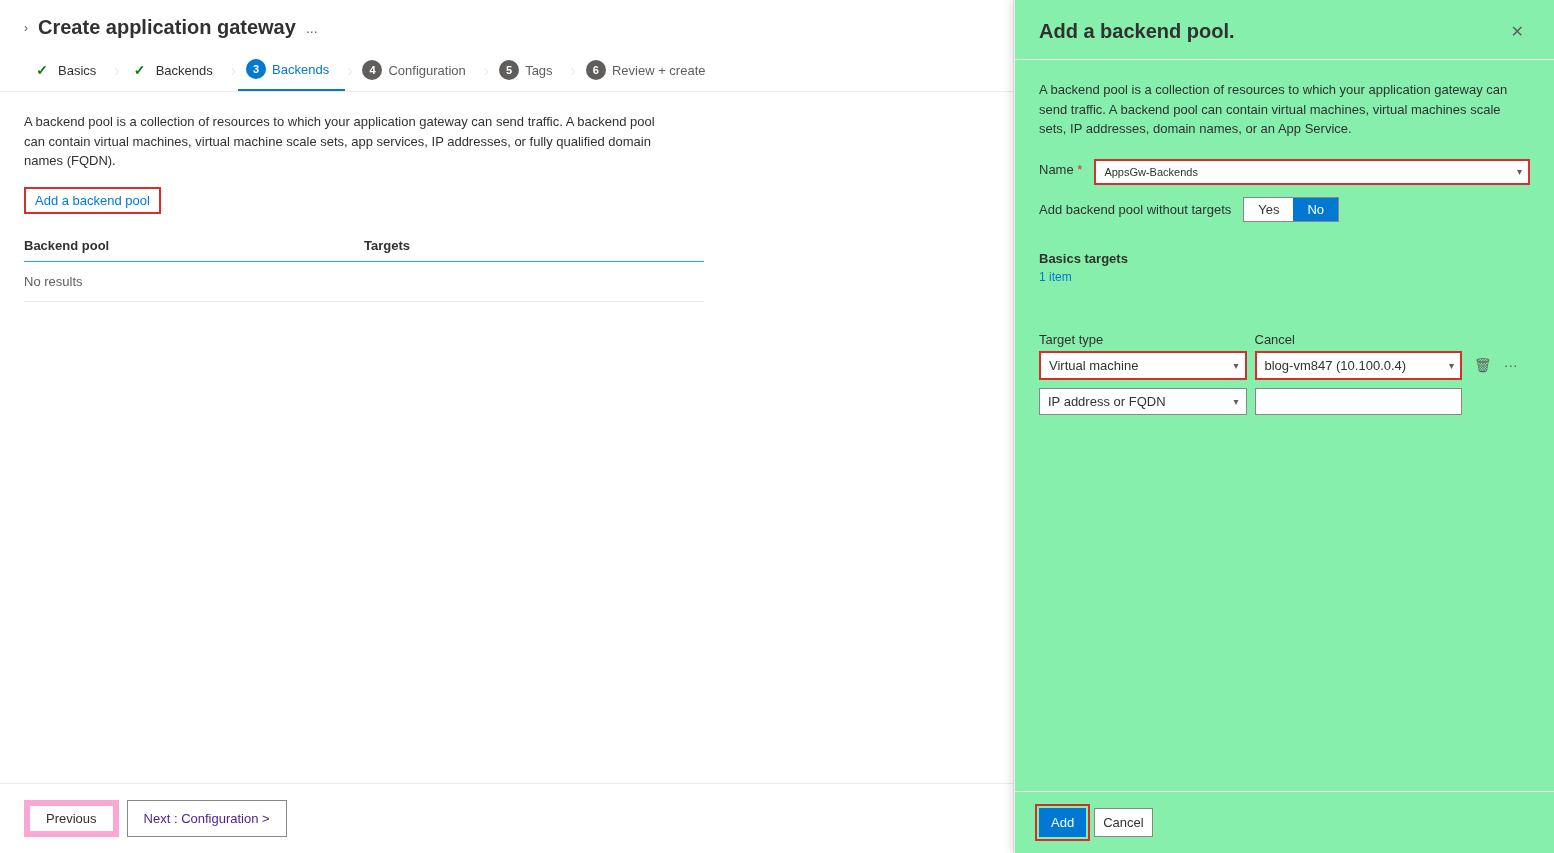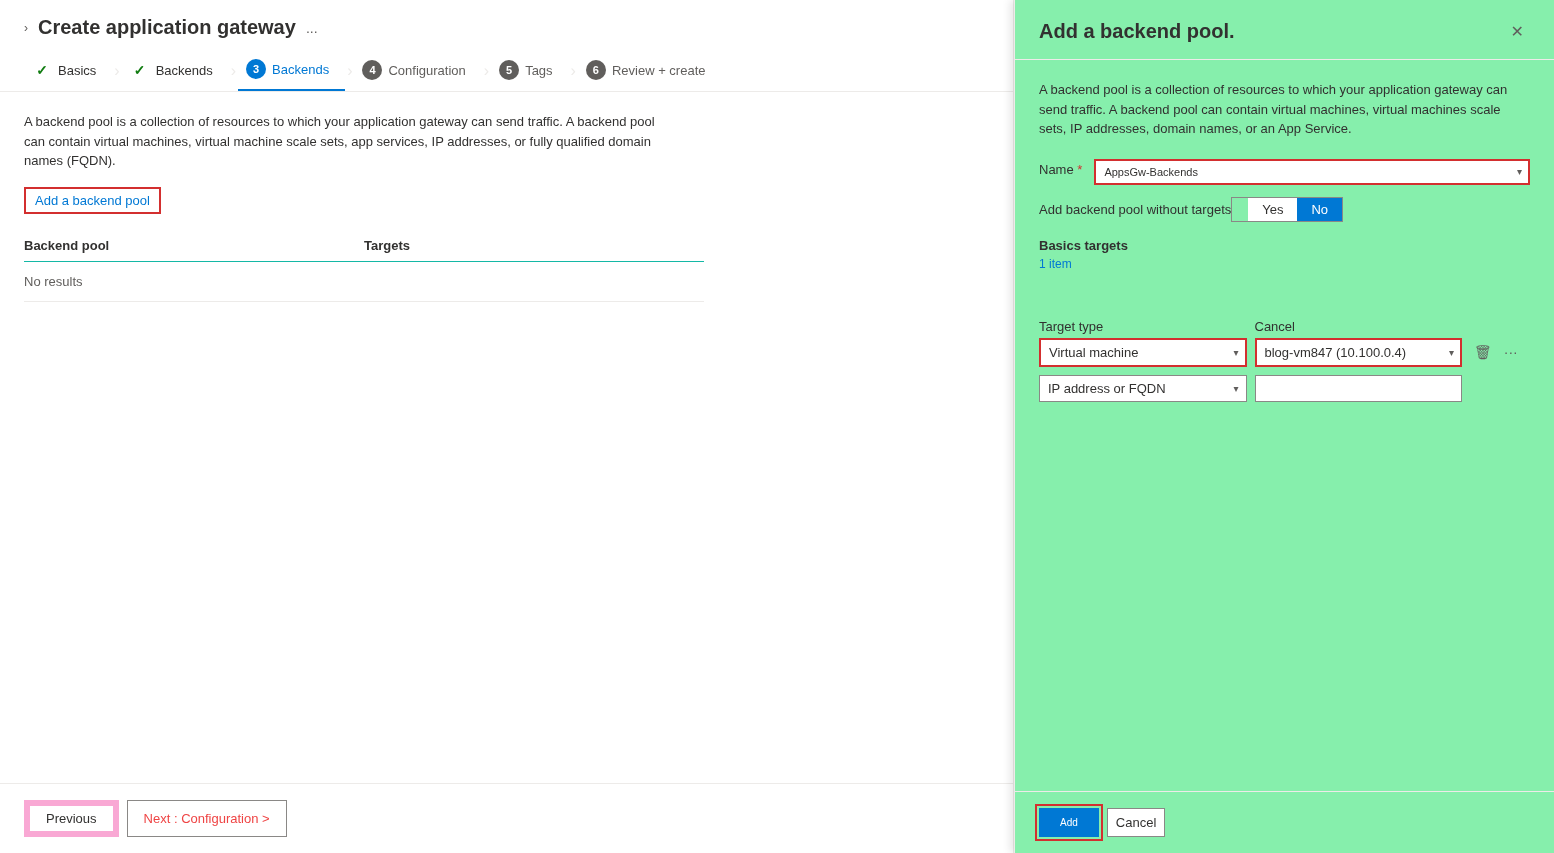--- a/index.html
+++ b/index.html
@@ -143,21 +143,21 @@
       border: 6px solid #f9a8d4;
       background: #fff;
       color: #323130;
       padding: 5px 16px;
       cursor: pointer;
       font-size: 13px;
     }
     .btn-next {
       border: 1px solid #8a8886;
       background: #fff;
-      color: #ef4444;
+      color: #4c1d95;
       padding: 5px 16px;
       cursor: pointer;
       font-size: 13px;
     }
 
     
     .side-panel {
       width: 540px;
       background: #86efac;
       display: flex;
@@ -200,27 +200,27 @@
       font-size: 13px;
       color: #323130;
       margin-bottom: 4px;
       display: block;
     }
 
     
     .toggle-row {
       display: flex;
       align-items: center;
-      margin-bottom: 16px;
+      gap: 12px;
+      margin-bottom: 29px;
     }
     .toggle-group {
       display: flex;
       border: 1px solid #8a8886;
       overflow: hidden;
-      padding-left: 16px;
     }
     .toggle-option {
       padding: 4px 14px;
       cursor: pointer;
       font-size: 13px;
       background: #fff;
       color: #323130;
       border: none;
     }
     .toggle-option.active {
@@ -325,23 +325,23 @@
     .side-panel-footer {
       padding: 16px 24px;
       display: flex;
       gap: 8px;
       border-top: 1px solid #edebe9;
     }
     .btn-add {
       background: #0078d4;
       color: #fff;
       border: 1px solid #0078d4;
-      padding: 6px 20px;
-      cursor: pointer;
-      font-size: 10px;
+      padding: 6px 11px;
+      cursor: pointer;
+      font-size: 13px;
       outline: 2px solid #d32f2f;
       outline-offset: 2px;
       text-align: center;
     }
     .btn-cancel {
       background: #fff;
       color: #323130;
       border: 1px solid #8a8886;
       padding: 6px 8px;
       cursor: pointer;

